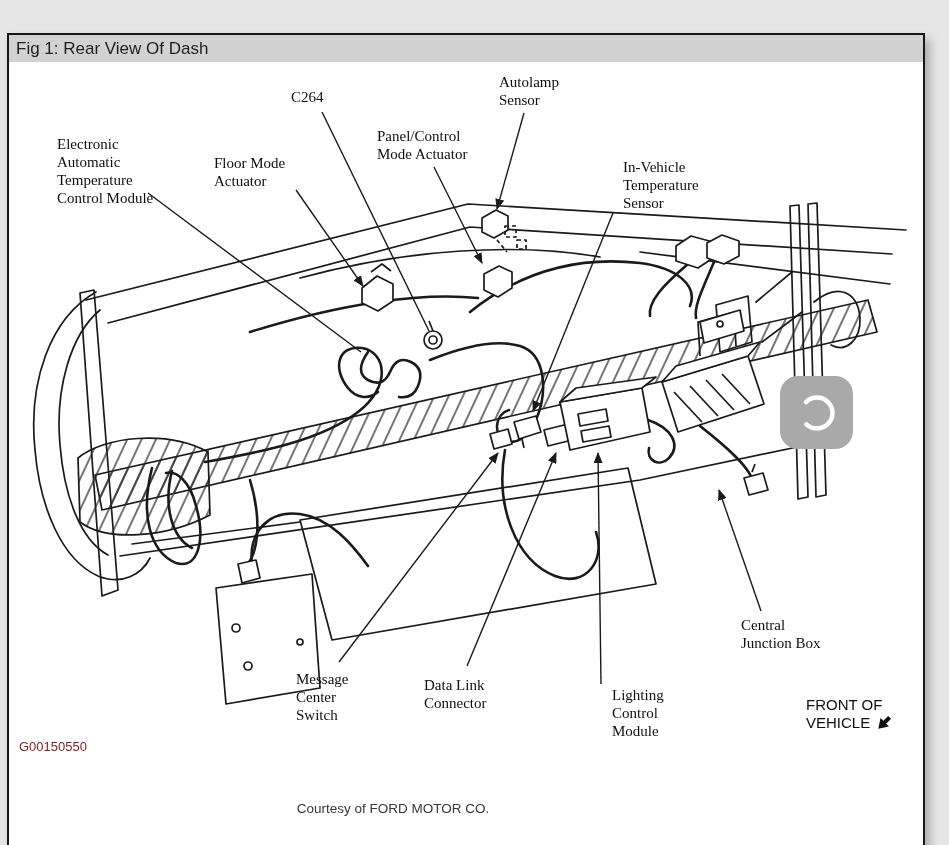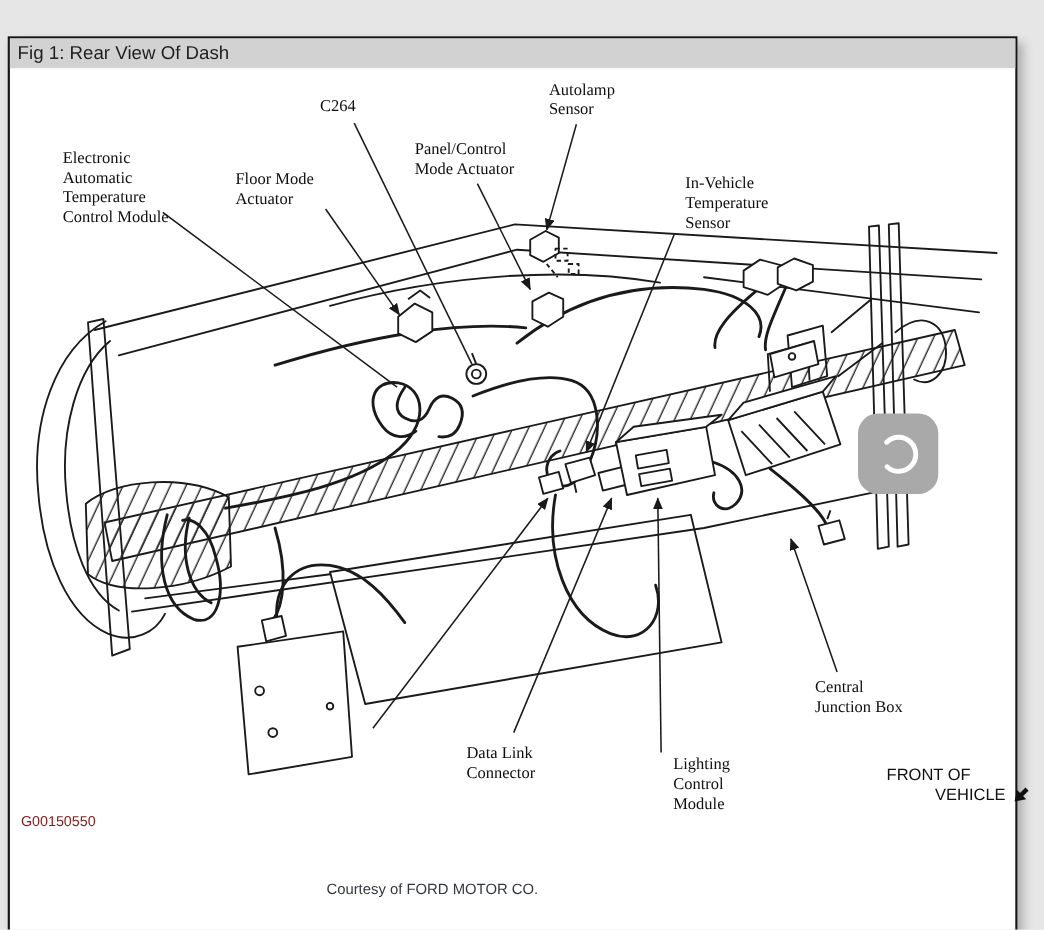--- a/index.html
+++ b/index.html
@@ -29,21 +29,21 @@
   .lbl-floor{left:214px;top:154px;}
   .lbl-c264{left:291px;top:88px;text-align:center;}
   .lbl-panel{left:377px;top:127px;}
   .lbl-autolamp{left:499px;top:73px;}
   .lbl-invehicle{left:583px;top:158px;margin-left:40px;}
   .lbl-cjb{left:741px;top:616px;}
   .lbl-msg{left:296px;top:670px;}
   .lbl-dlc{left:424px;top:676px;}
   .lbl-lcm{left:578px;top:686px;margin-left:34px;}
   .fov{position:absolute;left:806px;top:696px;z-index:3;font-size:15px;line-height:18px;color:#0f0f0f;}
-  .fov-line2{display:flex;align-items:flex-start;gap:5px;margin-left:44px;}
+  .fov-line2{display:flex;align-items:flex-start;gap:5px;}
   .fov svg{display:block;}
   .gcode{position:absolute;left:19px;top:739px;z-index:3;font-size:13px;color:#7f1d1d;}
   .credit{position:absolute;left:7px;top:801px;width:772px;text-align:center;z-index:3;font-size:13.5px;color:#33373d;}
   .spinner{
     position:absolute;left:780px;top:376px;width:73px;height:73px;
     background:#a9a9a9;border-radius:18px;z-index:4;border:0;
     display:flex;align-items:center;justify-content:center;cursor:pointer;
   }
 </style>
 </head>
@@ -162,20 +162,23 @@
   <div class="lbl lbl-c264">C264</div>
   <div class="lbl lbl-panel">Panel/Control
 Mode Actuator</div>
   <div class="lbl lbl-autolamp">Autolamp
 Sensor</div>
   <div class="lbl lbl-invehicle">In-Vehicle
 Temperature
 Sensor</div>
   <div class="lbl lbl-cjb">Central
 Junction Box</div>
+  <div class="lbl lbl-msg">Message
+Center
+Switch</div>
   <div class="lbl lbl-dlc">Data Link
 Connector</div>
   <div class="lbl lbl-lcm">Lighting
 Control
 Module</div>
 
   <div class="fov">
     <div>FRONT OF</div>
     <div class="fov-line2">
       <span>VEHICLE</span>

